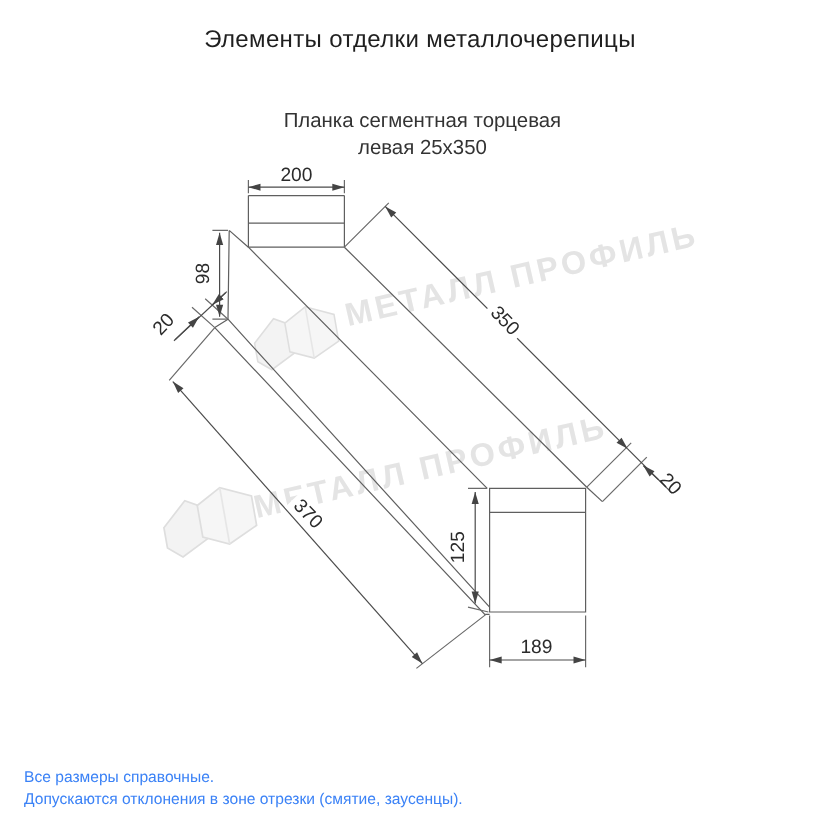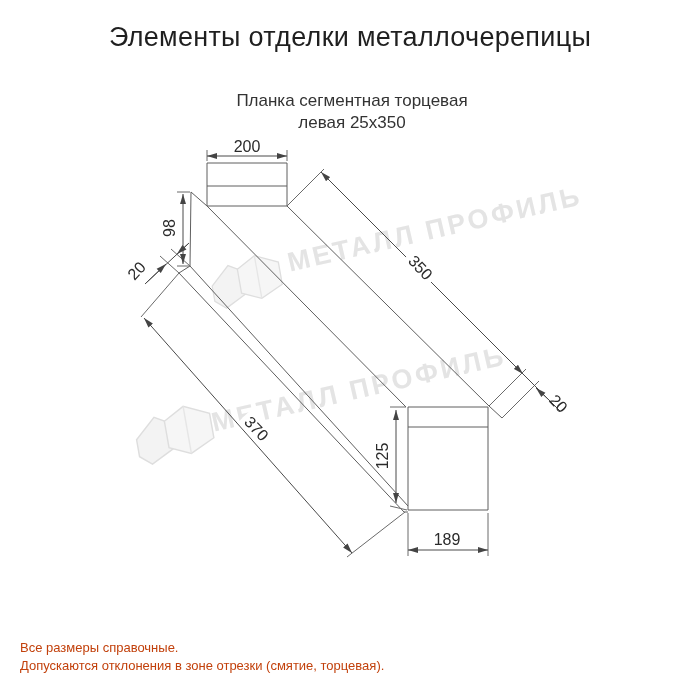--- a/index.html
+++ b/index.html
@@ -3,40 +3,40 @@
 <meta charset="utf-8">
 <style>
   html,body{margin:0;padding:0;background:#ffffff;}
   #stage{
     position:relative;width:700px;height:700px;background:#ffffff;overflow:hidden;
     font-family:"Liberation Sans", sans-serif;color:#2b2b2b;
   }
   .abs{position:absolute;}
   .page-title{
     width:700px;text-align:center;top:22px;left:0;
-    font-size:27px;font-weight:400;color:#1f1f1f;letter-spacing:0.3px;
+    font-size:20px;font-weight:400;color:#1f1f1f;letter-spacing:0.3px;
   }
   .subtitle{
     width:700px;text-align:center;left:2px;
     font-size:17px;font-weight:400;color:#333333;
   }
   .sub1{top:91px;} .sub2{top:113px;}
   .dim-label{
     font-size:16px;color:#2b2b2b;white-space:nowrap;
     transform:translate(-50%,-50%);line-height:1;
   }
   .rot-90{transform:translate(-50%,-50%) rotate(-90deg);}
   .rot45{transform:translate(-50%,-50%) rotate(46deg);}
   .rotm47{transform:translate(-50%,-50%) rotate(-47deg);}
   .gapbg{background:#ffffff;padding:1px 4px;}
   .wm-text{
     font-size:27px;font-weight:bold;letter-spacing:3px;color:#e4e4e4;
     white-space:nowrap;transform:rotate(-13deg);transform-origin:left center;
   }
-  .footer-line{left:20px;font-size:13px;color:#c2410c;}
+  .footer-line{left:20px;font-size:13px;color:#3b82f6;}
   .f1{top:640px;} .f2{top:658px;}
   svg{display:block;}
 </style>
 </head>
 <body>
 
 <div id="stage">
 
   <div class="abs" style="left:208px;top:250px;transform:rotate(-10deg);">
     <svg width="78" height="58" viewBox="0 0 90 66">
@@ -110,15 +110,15 @@
   <div class="abs dim-label rot45 gapbg" style="left:420px;top:268px;">350</div>
   <div class="abs dim-label rot45" style="left:558px;top:404px;">20</div>
   <div class="abs dim-label rot-90" style="left:383px;top:456px;">125</div>
   <div class="abs dim-label" style="left:447px;top:540px;">189</div>
 
   <div class="abs page-title">Элементы отделки металлочерепицы</div>
   <div class="abs subtitle sub1">Планка сегментная торцевая</div>
   <div class="abs subtitle sub2">левая 25х350</div>
 
   <div class="abs footer-line f1">Все размеры справочные.</div>
-  <div class="abs footer-line f2">Допускаются отклонения в зоне отрезки (смятие, торцевая).</div>
+  <div class="abs footer-line f2">Допускаются отклонения в зоне отрезки (смятие, заусенцы).</div>
 
 </div>
 
 </body></html>

